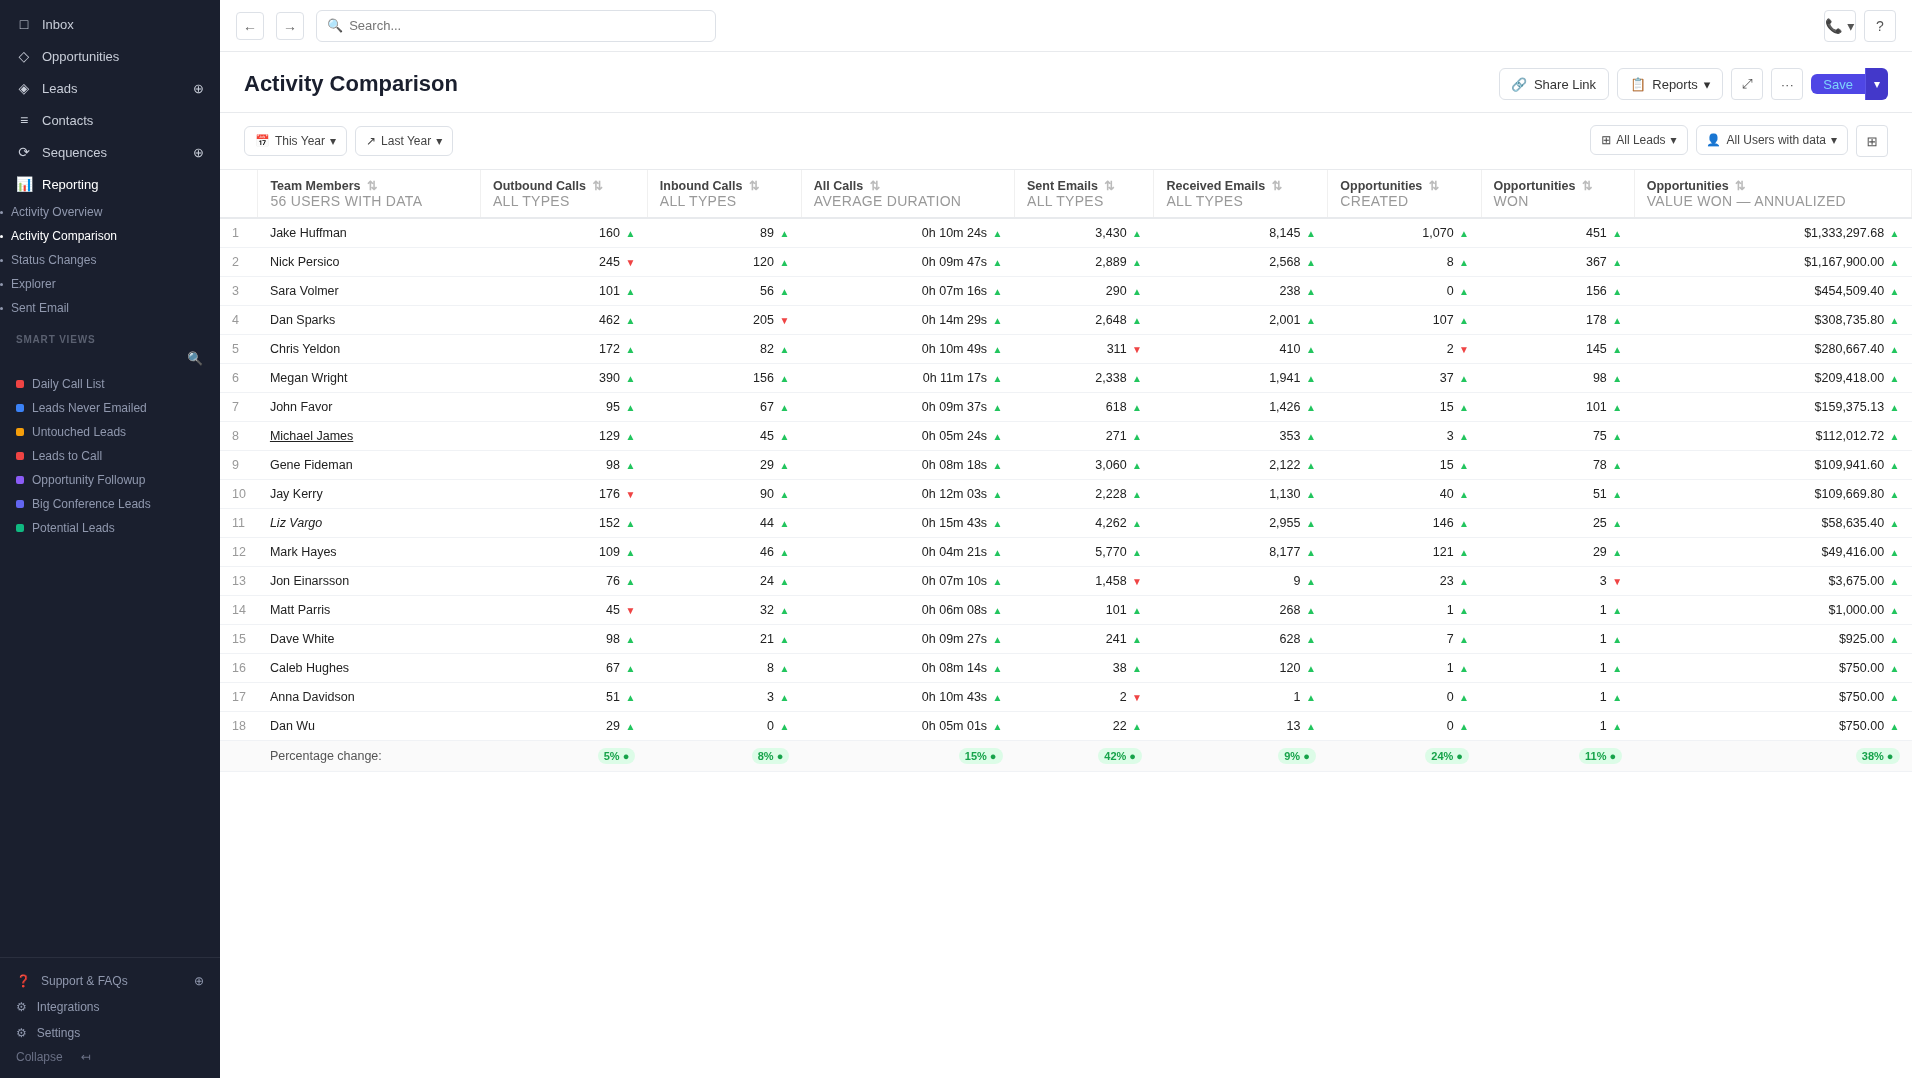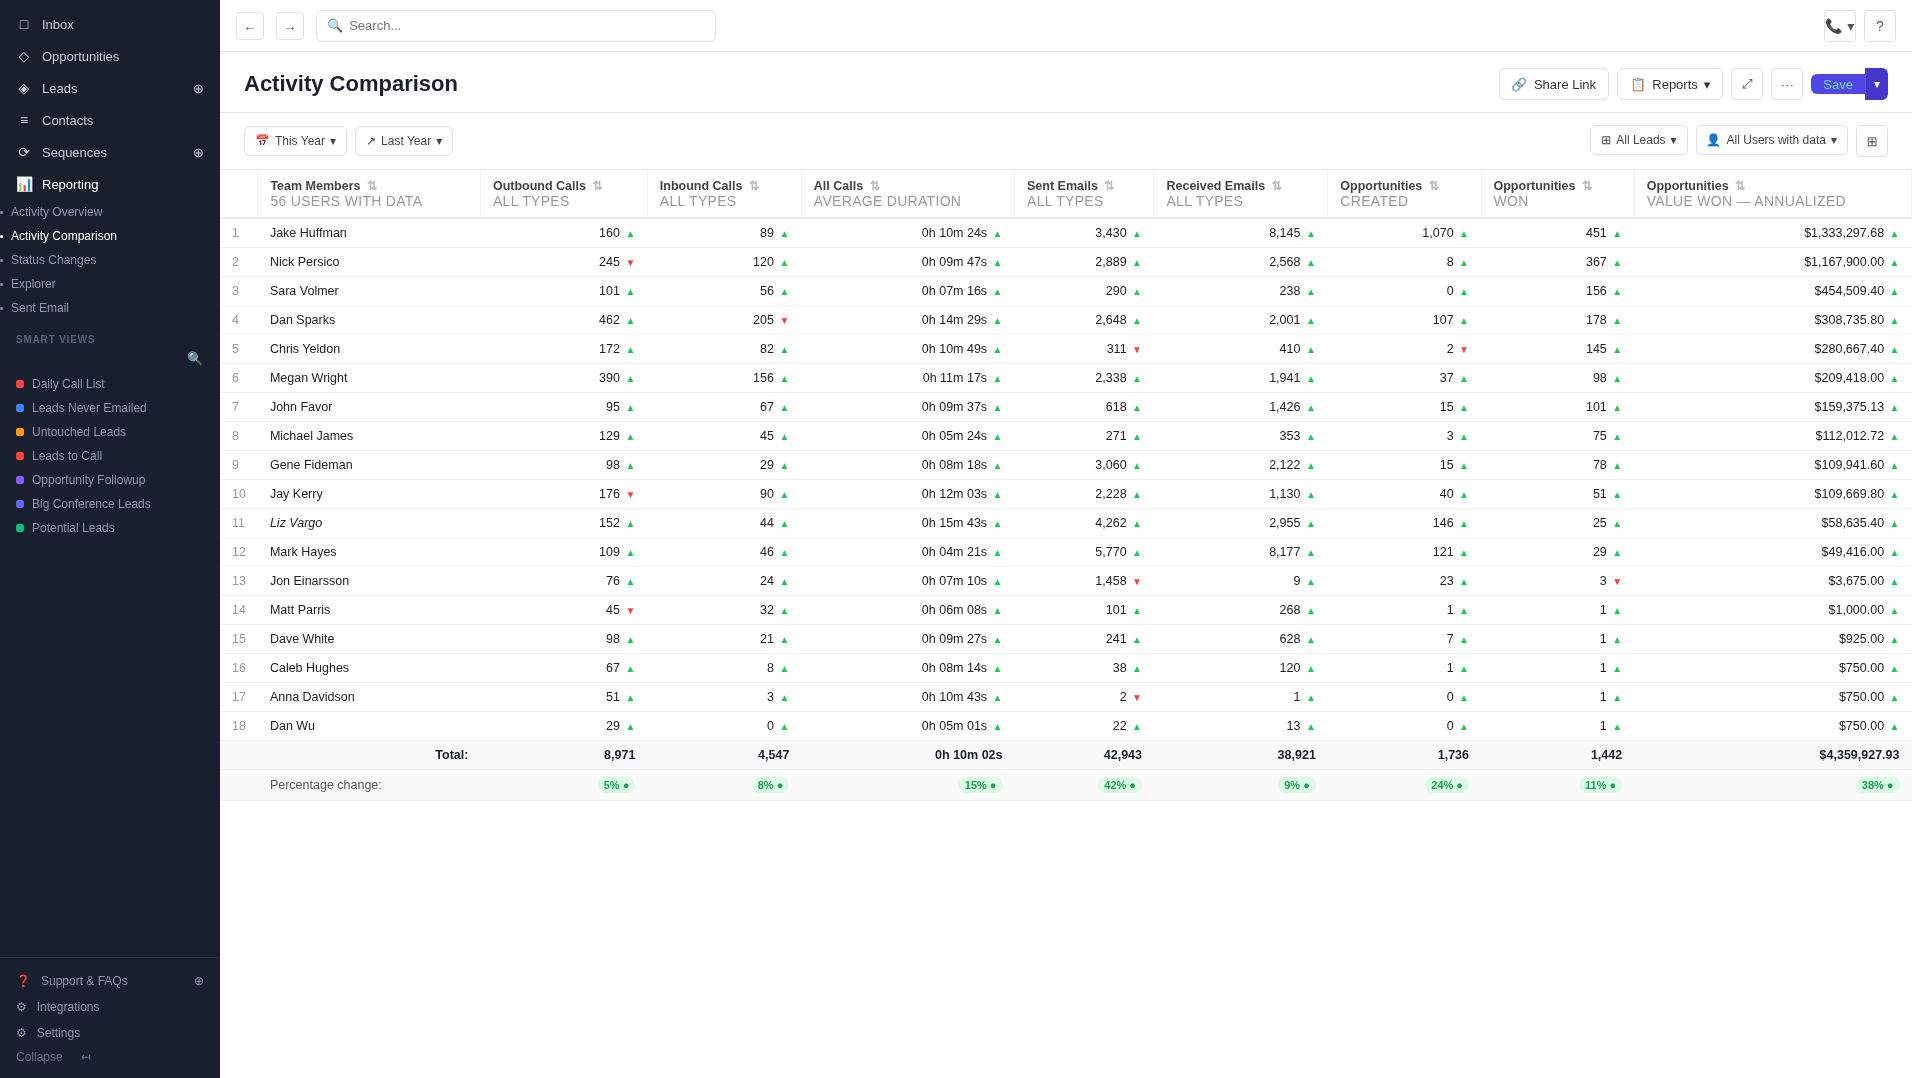--- a/index.html
+++ b/index.html
@@ -352,21 +352,21 @@
     <td class="right">67 <span class="trend-up">▲</span></td>
     <td class="right">0h 09m 37s <span class="trend-up">▲</span></td>
     <td class="right">618 <span class="trend-up">▲</span></td>
     <td class="right">1,426 <span class="trend-up">▲</span></td>
     <td class="right">15 <span class="trend-up">▲</span></td>
     <td class="right">101 <span class="trend-up">▲</span></td>
     <td class="right">$159,375.13 <span class="trend-up">▲</span></td>
   </tr>
           <tr>
     <td class="row-num">8</td>
-    <td style="cursor:pointer;">Michael James</td>
+    <td style="cursor:pointer;text-decoration:underline;">Michael James</td>
     <td class="right">129 <span class="trend-up">▲</span></td>
     <td class="right">45 <span class="trend-up">▲</span></td>
     <td class="right">0h 05m 24s <span class="trend-up">▲</span></td>
     <td class="right">271 <span class="trend-up">▲</span></td>
     <td class="right">353 <span class="trend-up">▲</span></td>
     <td class="right">3 <span class="trend-up">▲</span></td>
     <td class="right">75 <span class="trend-up">▲</span></td>
     <td class="right">$112,012.72 <span class="trend-up">▲</span></td>
   </tr>
           <tr>
@@ -484,32 +484,20 @@
     <td class="right">0 <span class="trend-up">▲</span></td>
     <td class="right">0h 05m 01s <span class="trend-up">▲</span></td>
     <td class="right">22 <span class="trend-up">▲</span></td>
     <td class="right">13 <span class="trend-up">▲</span></td>
     <td class="right">0 <span class="trend-up">▲</span></td>
     <td class="right">1 <span class="trend-up">▲</span></td>
     <td class="right">$750.00 <span class="trend-up">▲</span></td>
   </tr>
         </tbody>
       <tfoot>
-        <tr class="total-row">
-          <td></td>
-          <td style="text-align:right; font-weight:700;">Total:</td>
-          <td class="right">8,971</td>
-          <td class="right">4,547</td>
-          <td class="right">0h 10m 02s</td>
-          <td class="right">42,943</td>
-          <td class="right">38,921</td>
-          <td class="right">1,736</td>
-          <td class="right">1,442</td>
-          <td class="right">$4,359,927.93</td>
-        </tr>
         <tr class="pct-row">
           <td></td>
           <td>Percentage change:</td>
           <td class="right"><span class="pct-badge">5% ●</span></td>
           <td class="right"><span class="pct-badge">8% ●</span></td>
           <td class="right"><span class="pct-badge">15% ●</span></td>
           <td class="right"><span class="pct-badge">42% ●</span></td>
           <td class="right"><span class="pct-badge">9% ●</span></td>
           <td class="right"><span class="pct-badge">24% ●</span></td>
           <td class="right"><span class="pct-badge">11% ●</span></td>

